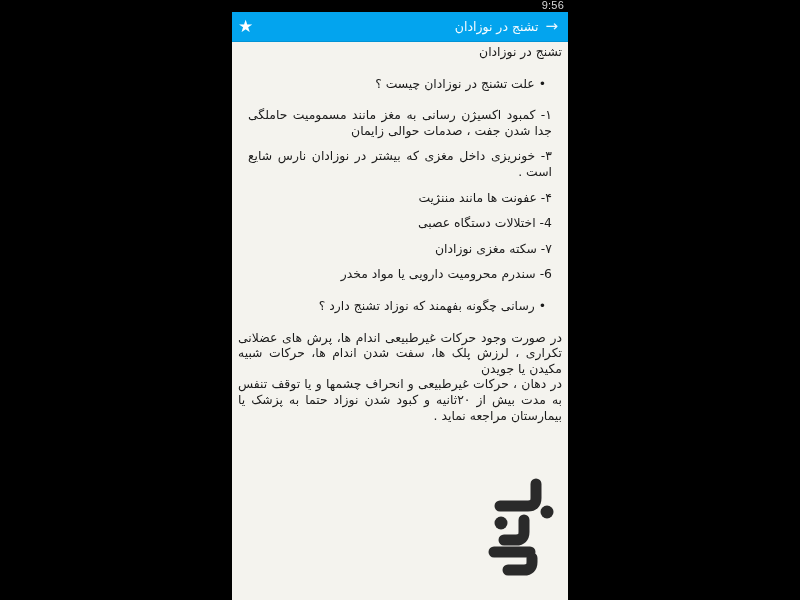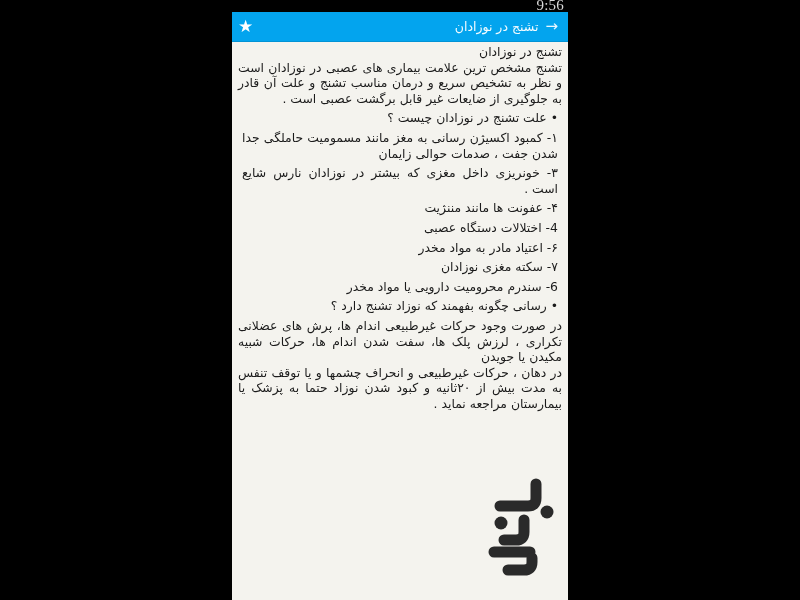--- a/index.html
+++ b/index.html
@@ -42,24 +42,24 @@
     display: flex;
     align-items: center;
     justify-content: flex-start;
     direction: ltr;
   }
   #status-clock {
     position: absolute;
     right: 4px;
     top: -1px;
     color: #d8d8d8;
-    font-size: 15px;
+    font-size: 11px;
     line-height: 12px;
     letter-spacing: 0.2px;
-    font-family: Liberation Serif, serif;
+    font-family: Liberation Sans, sans-serif;
     padding-left: 44px;
   }
 
   
   #action-bar {
     position: absolute;
     left: 0;
     top: 12px;
     width: 336px;
     height: 30px;
@@ -140,26 +140,26 @@
     text-align-last: right;
   }
 
   .heading-line {
     margin: 0;
     padding: 0;
     text-align: right;
   }
 
   .bullet-q {
-    margin: 4px;
+    margin: 16px;
     padding: 0;
   }
 
   .list-item {
-    margin: 4px;
+    margin: 10px;
     padding: 0;
     text-align: justify;
     text-align-last: right;
   }
 
   
   #watermark {
     position: absolute;
     right: 8px;
     bottom: 22px;
@@ -188,27 +188,25 @@
         <span id="bar-title">تشنج در نوزادان</span>
       </div>
       <div class="bar-spacer"></div>
       <span id="favorite-star-icon">★</span>
     </div>
 
     <div id="content">
       <div id="article">
         <div class="heading-line">تشنج در نوزادان</div>
         <div id="article-blocks">
-            <div class="para">تشنج مشخص ترین علامت بیماری های عصبی در نوزادان است و نظر به تشخیص سریع و درمان مناسب تشنج و علت آن قادر به جلوگیری از ضایعات غیر قابل برگشت عصبی است .</div>
             <div class="bullet-q">• علت تشنج در نوزادان چیست ؟</div>
             <div class="list-item">۱- کمبود اکسیژن رسانی به مغز مانند مسمومیت حاملگی جدا شدن جفت ، صدمات حوالی زایمان</div>
             <div class="list-item">۳- خونریزی داخل مغزی که بیشتر در نوزادان نارس شایع است .</div>
             <div class="list-item">۴- عفونت ها مانند مننژیت</div>
             <div class="list-item">4- اختلالات دستگاه عصبی</div>
-            <div class="list-item">۶- اعتیاد مادر به مواد مخدر</div>
             <div class="list-item">۷- سکته مغزی نوزادان</div>
             <div class="list-item">6- سندرم محرومیت دارویی یا مواد مخدر</div>
             <div class="bullet-q">• رسانی چگونه بفهمند که نوزاد تشنج دارد ؟</div>
             <div class="para">در صورت وجود حرکات غیرطبیعی اندام ها، پرش های عضلانی تکراری ، لرزش پلک ها، سفت شدن اندام ها، حرکات شبیه مکیدن یا جویدن</div>
             <div class="para">در دهان ، حرکات غیرطبیعی و انحراف چشمها و یا توقف تنفس به مدت بیش از ۲۰ثانیه و کبود شدن نوزاد حتما به پزشک یا بیمارستان مراجعه نماید .</div>
           </div>
       </div>
 
       <svg id="watermark" viewBox="0 0 86 104">
         <g fill="none" stroke="#2a2a2a" stroke-width="11" stroke-linecap="round" stroke-linejoin="round">

